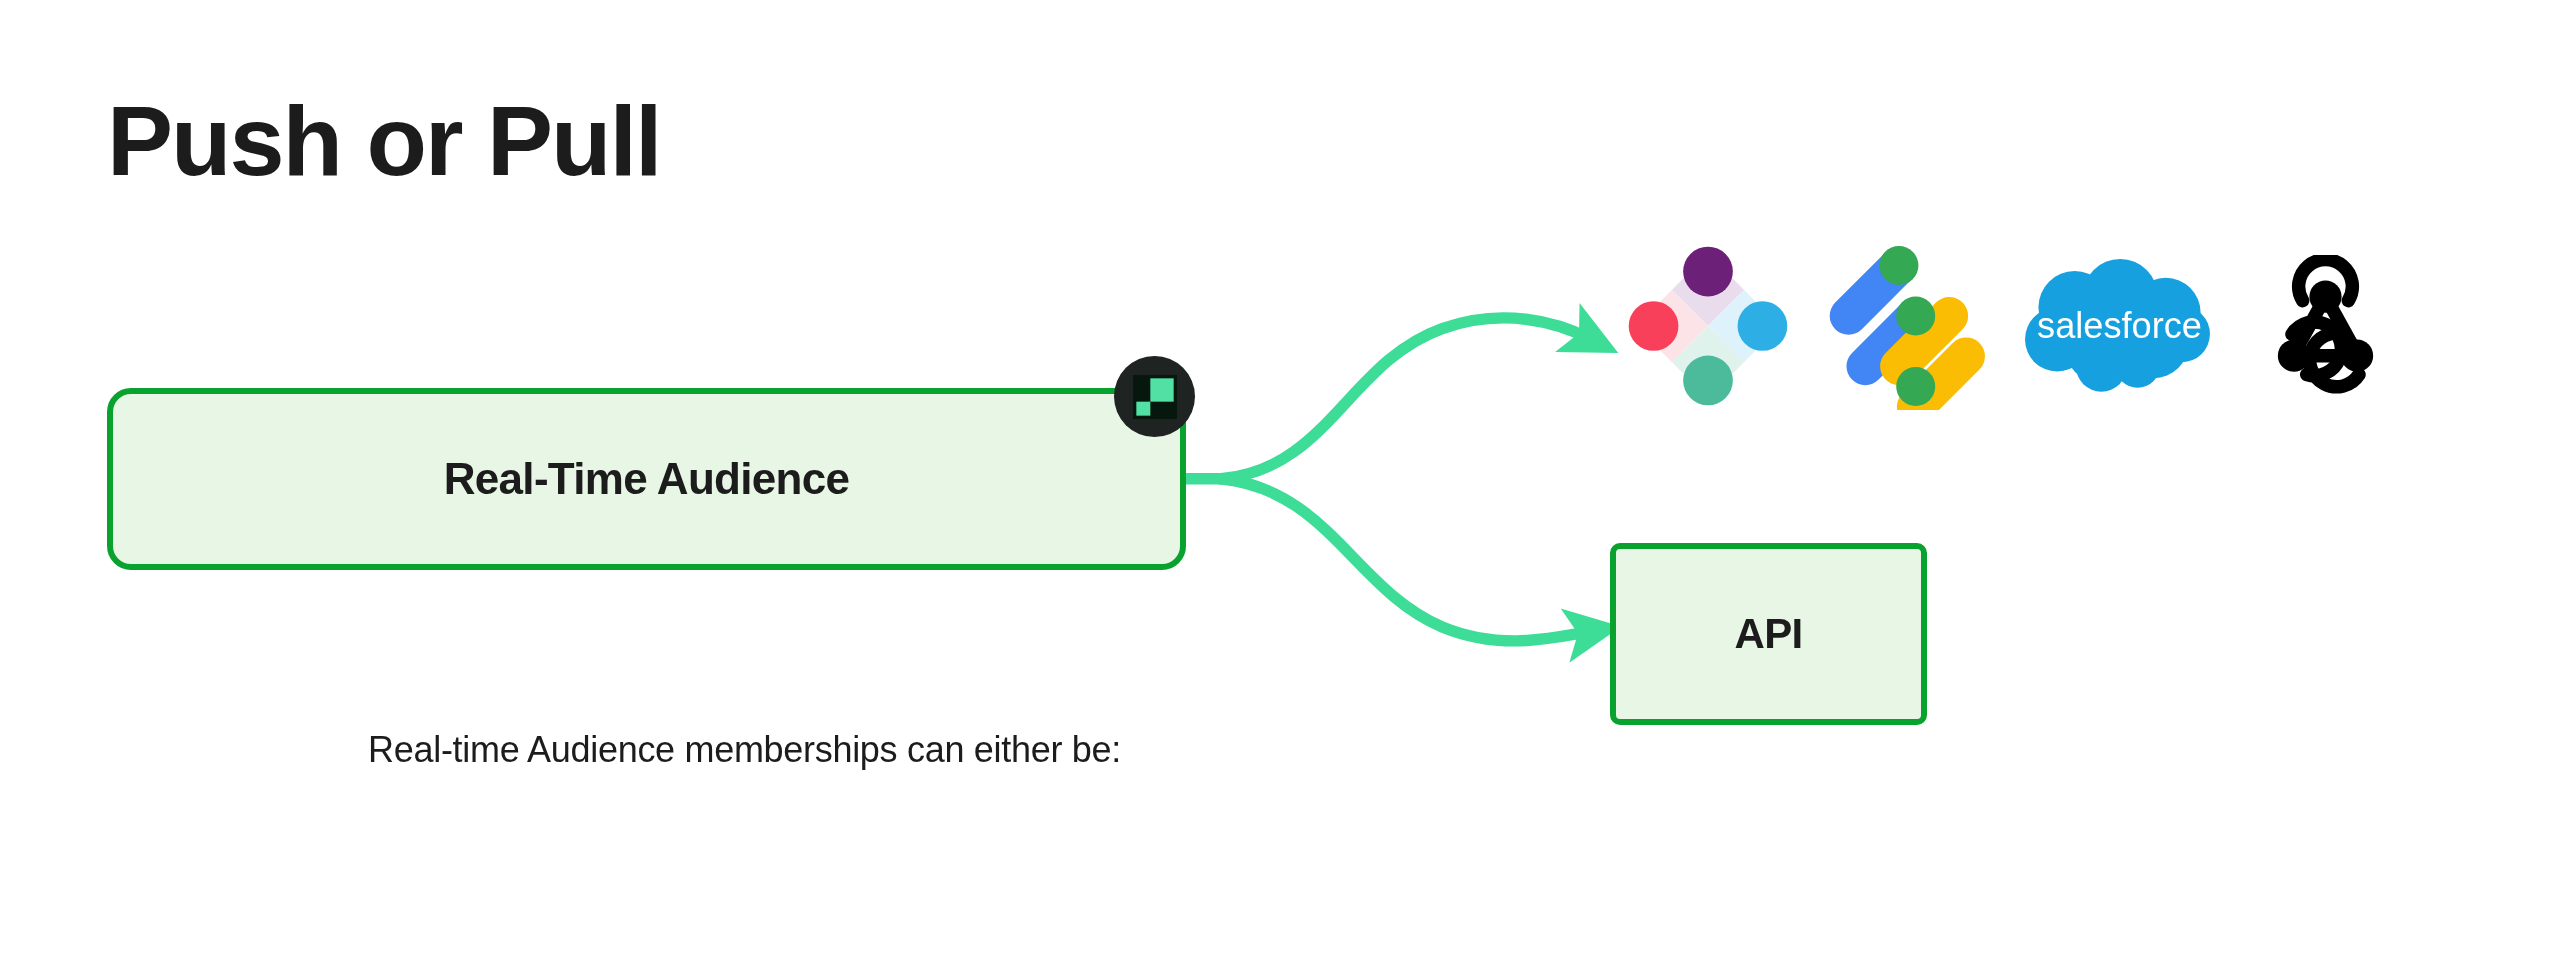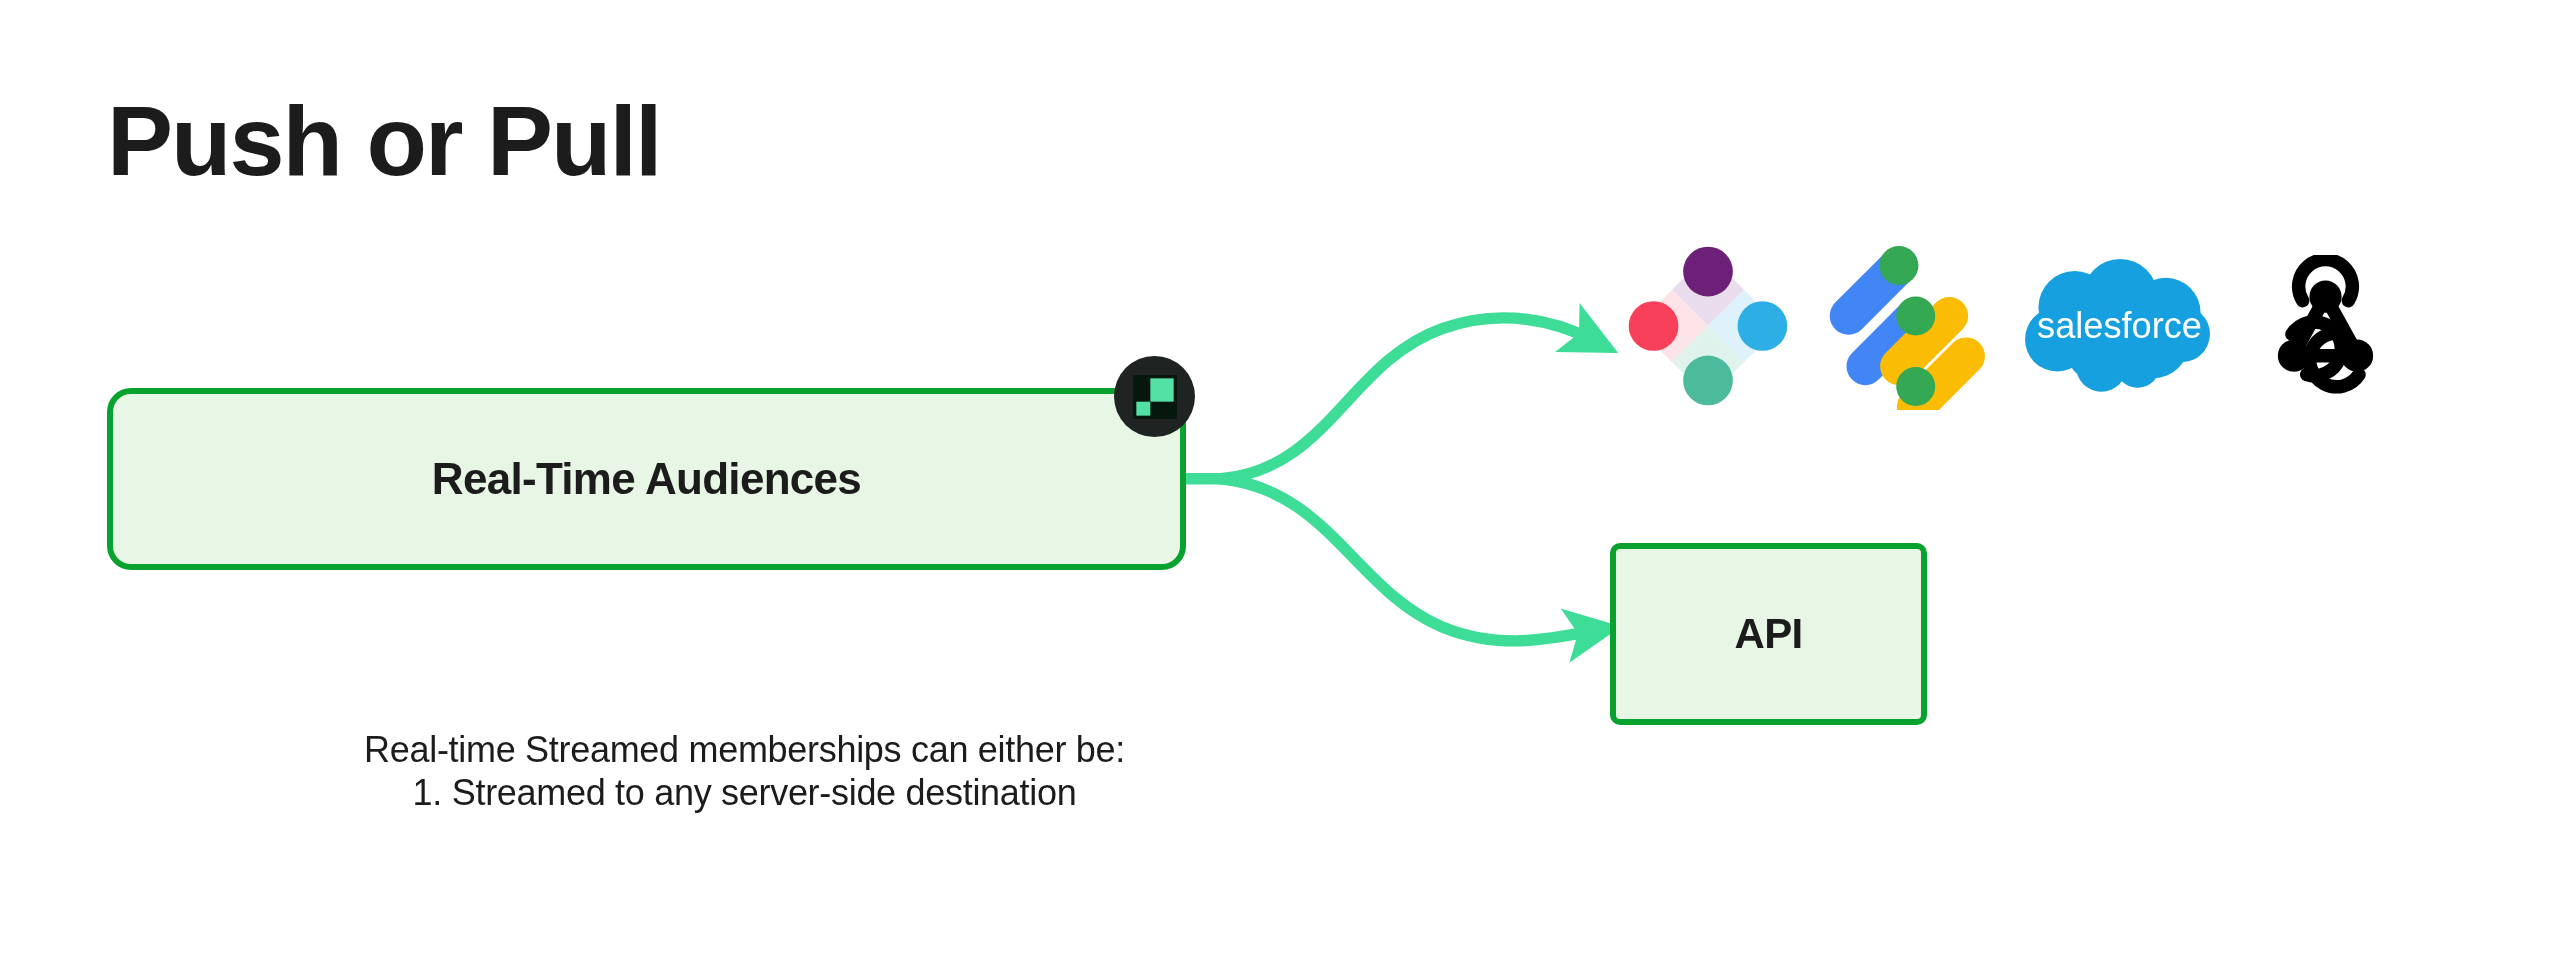--- a/index.html
+++ b/index.html
@@ -140,21 +140,21 @@
   </defs>
 
   <path d="M 1768 714 L 1820 714" stroke="#3ddc97" stroke-width="17" fill="none" stroke-linecap="round"></path>
 
   <path d="M 1820 714 C 1980 700 2010 540 2150 490 C 2240 458 2320 480 2370 505" stroke="#3ddc97" stroke-width="17" fill="none" stroke-linecap="round" marker-end="url(#arrowhead)"></path>
 
   <path d="M 1820 714 C 1980 730 2020 880 2150 935 C 2240 972 2320 950 2370 942" stroke="#3ddc97" stroke-width="17" fill="none" stroke-linecap="round" marker-end="url(#arrowhead)"></path>
 </svg>
 
 <div class="node-box" id="audiences-box">
-  <span class="node-label">Real-Time Audiences</span>
+  <span class="node-label">Real-Time Audience</span>
 </div>
 
 <div id="segment-badge">
   <svg width="44" height="44" viewBox="0 0 66 66" aria-hidden="true">
     <rect x="0" y="0" width="66" height="66" fill="#06170d"></rect>
     <rect x="26" y="5" width="35" height="35" fill="#52e0a4"></rect>
     <rect x="5" y="40" width="21" height="21" fill="#52e0a4"></rect>
   </svg>
 </div>
 
@@ -228,16 +228,15 @@
       </g>
       <circle cx="105" cy="62" r="24" fill="#000000"></circle>
       <circle cx="58" cy="150" r="24" fill="#000000"></circle>
       <circle cx="152" cy="150" r="24" fill="#000000"></circle>
     </svg>
   </div>
 
 </div>
 
 <div id="caption">
-  <span class="caption-line caption-lead">Real-time Streamed memberships can either be:</span>
-  <span class="caption-line">1. Streamed to any server-side destination</span>
+  <span class="caption-line caption-lead">Real-time Audience memberships can either be:</span>
 </div>
 
 
 </body></html>

